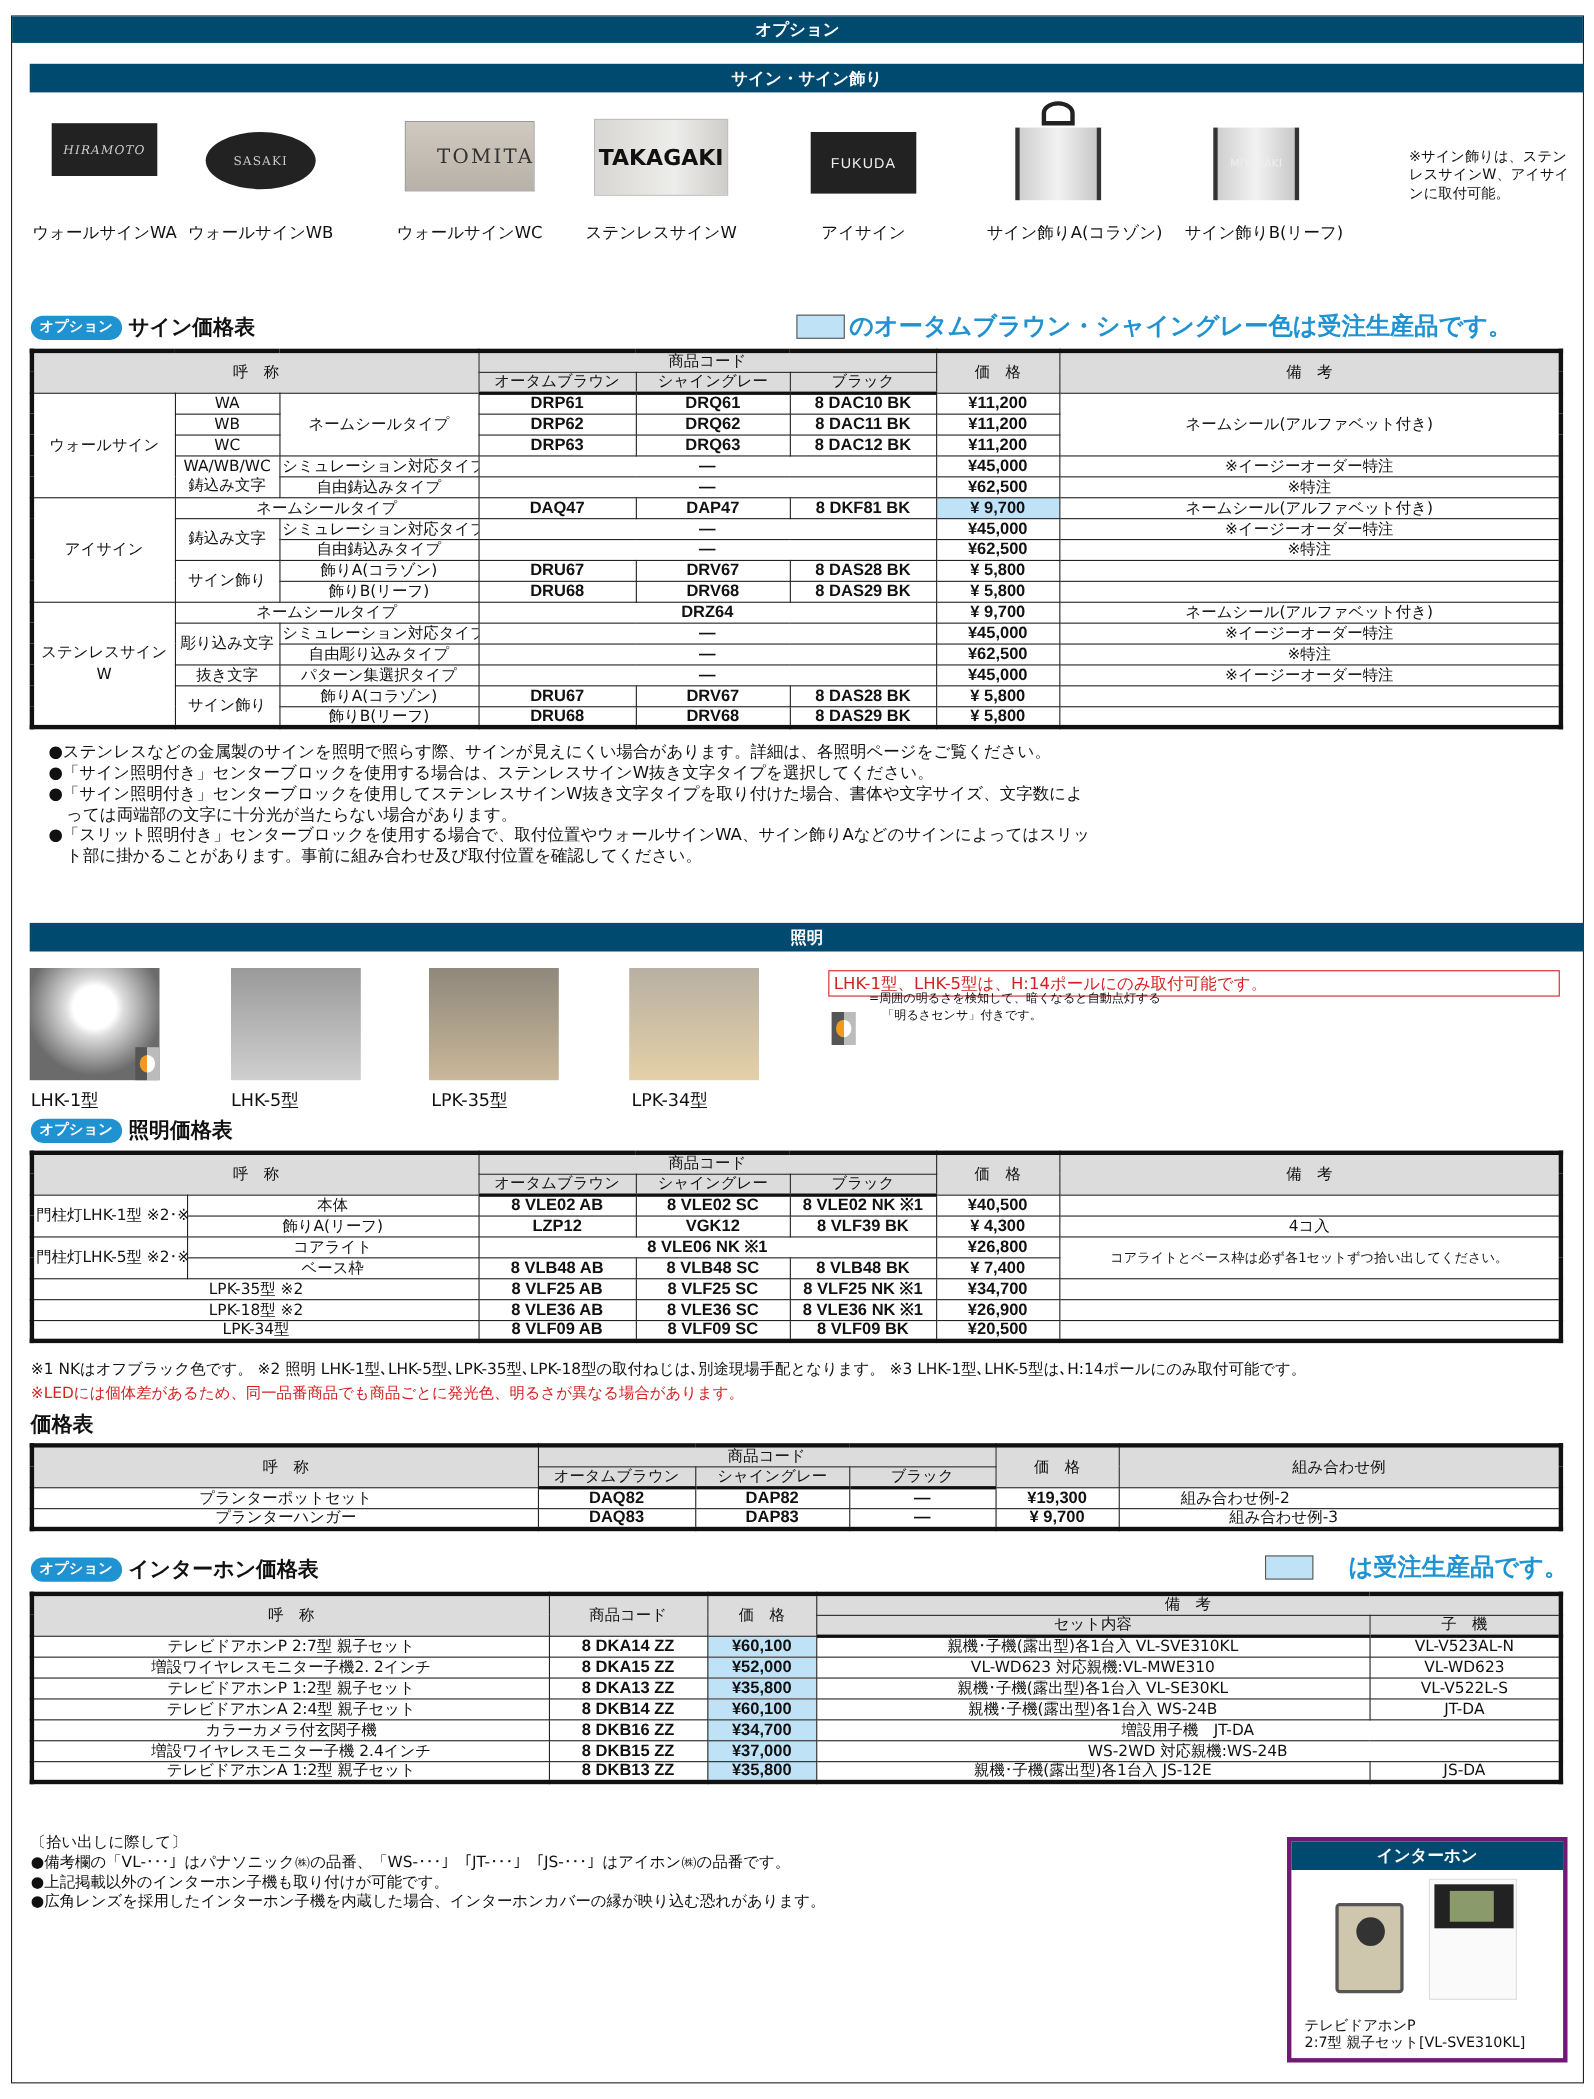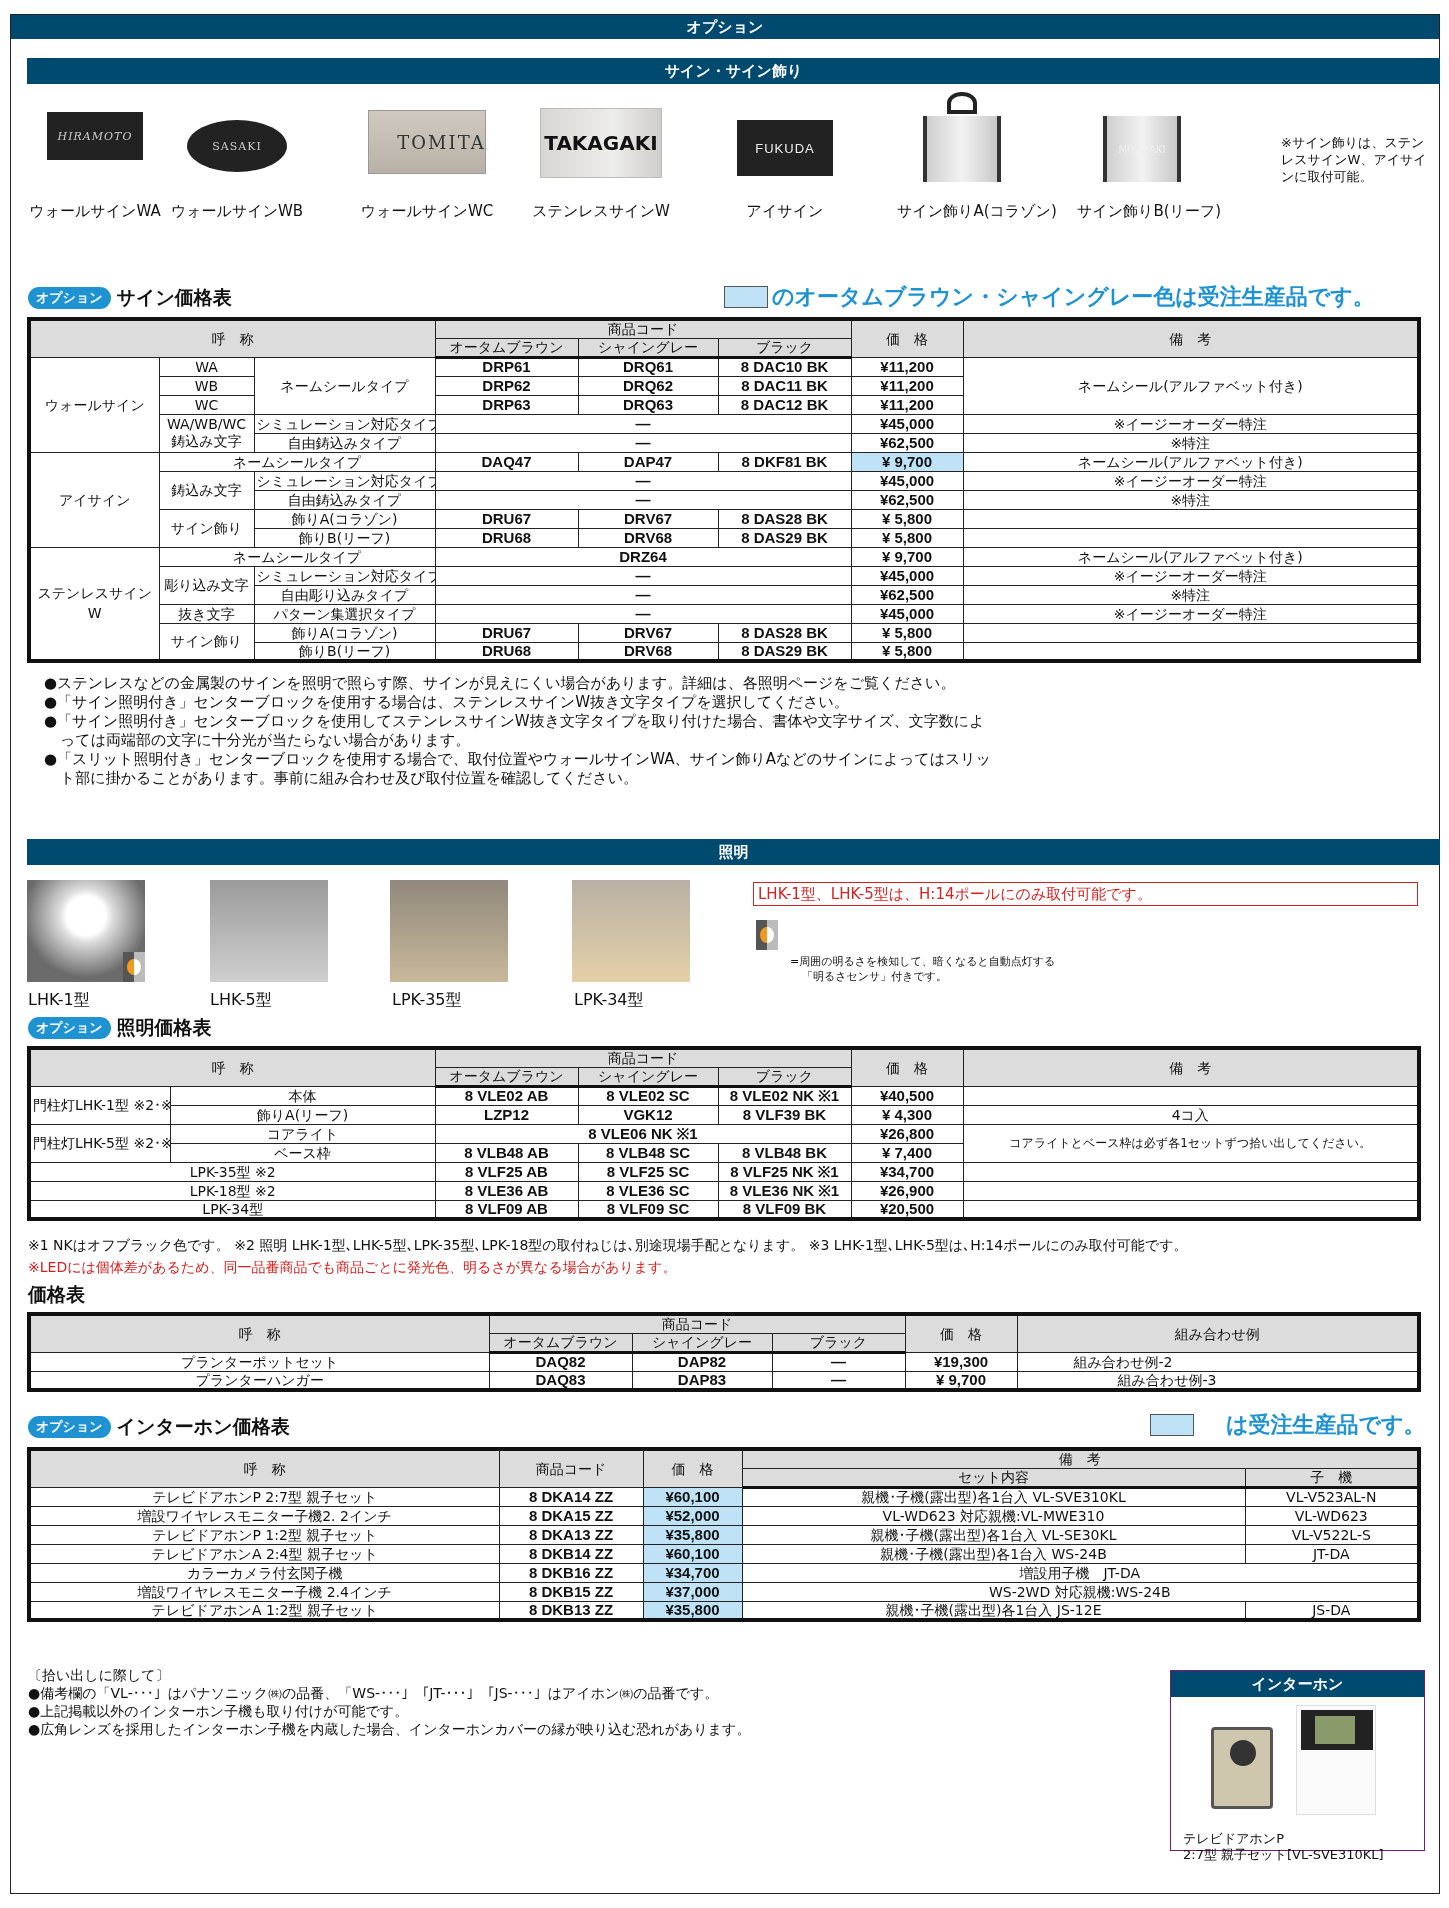--- a/index.html
+++ b/index.html
@@ -47,24 +47,24 @@
   
   .lamp { position: absolute; top: 880px; width: 118px; height: 102px; }
   .lamp-cap { position: absolute; top: 990px; font-size: 16px; }
   .lamp1 { background: radial-gradient(circle at 50% 35%, #fff 0 22%, #ddd 30%, #6b6b6b 70%); }
   .lamp2 { background: linear-gradient(180deg,#9a9a9a,#cfcfcf); }
   .lamp3 { background: linear-gradient(180deg,#8f887c,#c9b89a); }
   .lamp4 { background: linear-gradient(180deg,#b8b0a4,#e4d0a8); }
   .sensor { position: absolute; width: 22px; height: 30px; background: linear-gradient(90deg,#555 0 50%,#bbb 50%); }
   .sensor::after { content:""; position:absolute; left:4px; top:7px; width:14px; height:16px; border-radius:50%; background: linear-gradient(90deg,#f29a1d 0 50%,#fff 50%); }
   .red-box { position: absolute; left: 753px; top: 882px; width: 665px; height: 24px; border: 1px solid #d42121; color: #d42121; font-size: 15px; line-height: 22px; padding-left: 4px; }
-  .sensor-note { position: absolute; left: 790px; top: 954px; font-size: 11px; line-height: 15px; }
+  .sensor-note { position: absolute; left: 790px; top: 900px; font-size: 11px; line-height: 15px; }
 
   .red-text { color: #d42121; }
-  .inter-box { position: absolute; left: 1170px; top: 1670px; width: 255px; height: 181px; border: 1px solid #701a75; }
+  .inter-box { position: absolute; left: 1170px; top: 1670px; width: 255px; height: 205px; border: 4px solid #701a75; }
   .inter-box .hd { background: #004a70; color: #fff; text-align: center; font-weight: bold; font-size: 15px; height: 26px; line-height: 26px; }
   .inter-box .cap { position: absolute; left: 12px; top: 160px; font-size: 13px; line-height: 16px; }
   .door { position: absolute; left: 40px; top: 56px; width: 62px; height: 82px; background: #cfc6ae; border: 3px solid #555; border-radius: 4px; }
   .door::before { content:""; position:absolute; left:16px; top:10px; width:26px; height:26px; border-radius:50%; background:#333; }
   .monitor { position: absolute; left: 125px; top: 34px; width: 80px; height: 110px; background: #fafafa; border: 1px solid #ddd; }
   .monitor::before { content:""; position:absolute; left:4px; top:4px; width:72px; height:40px; background:#222; }
   .monitor::after { content:""; position:absolute; left:18px; top:10px; width:40px; height:28px; background:#8b9a6a; }
 </style>
 </head>
 <body>

